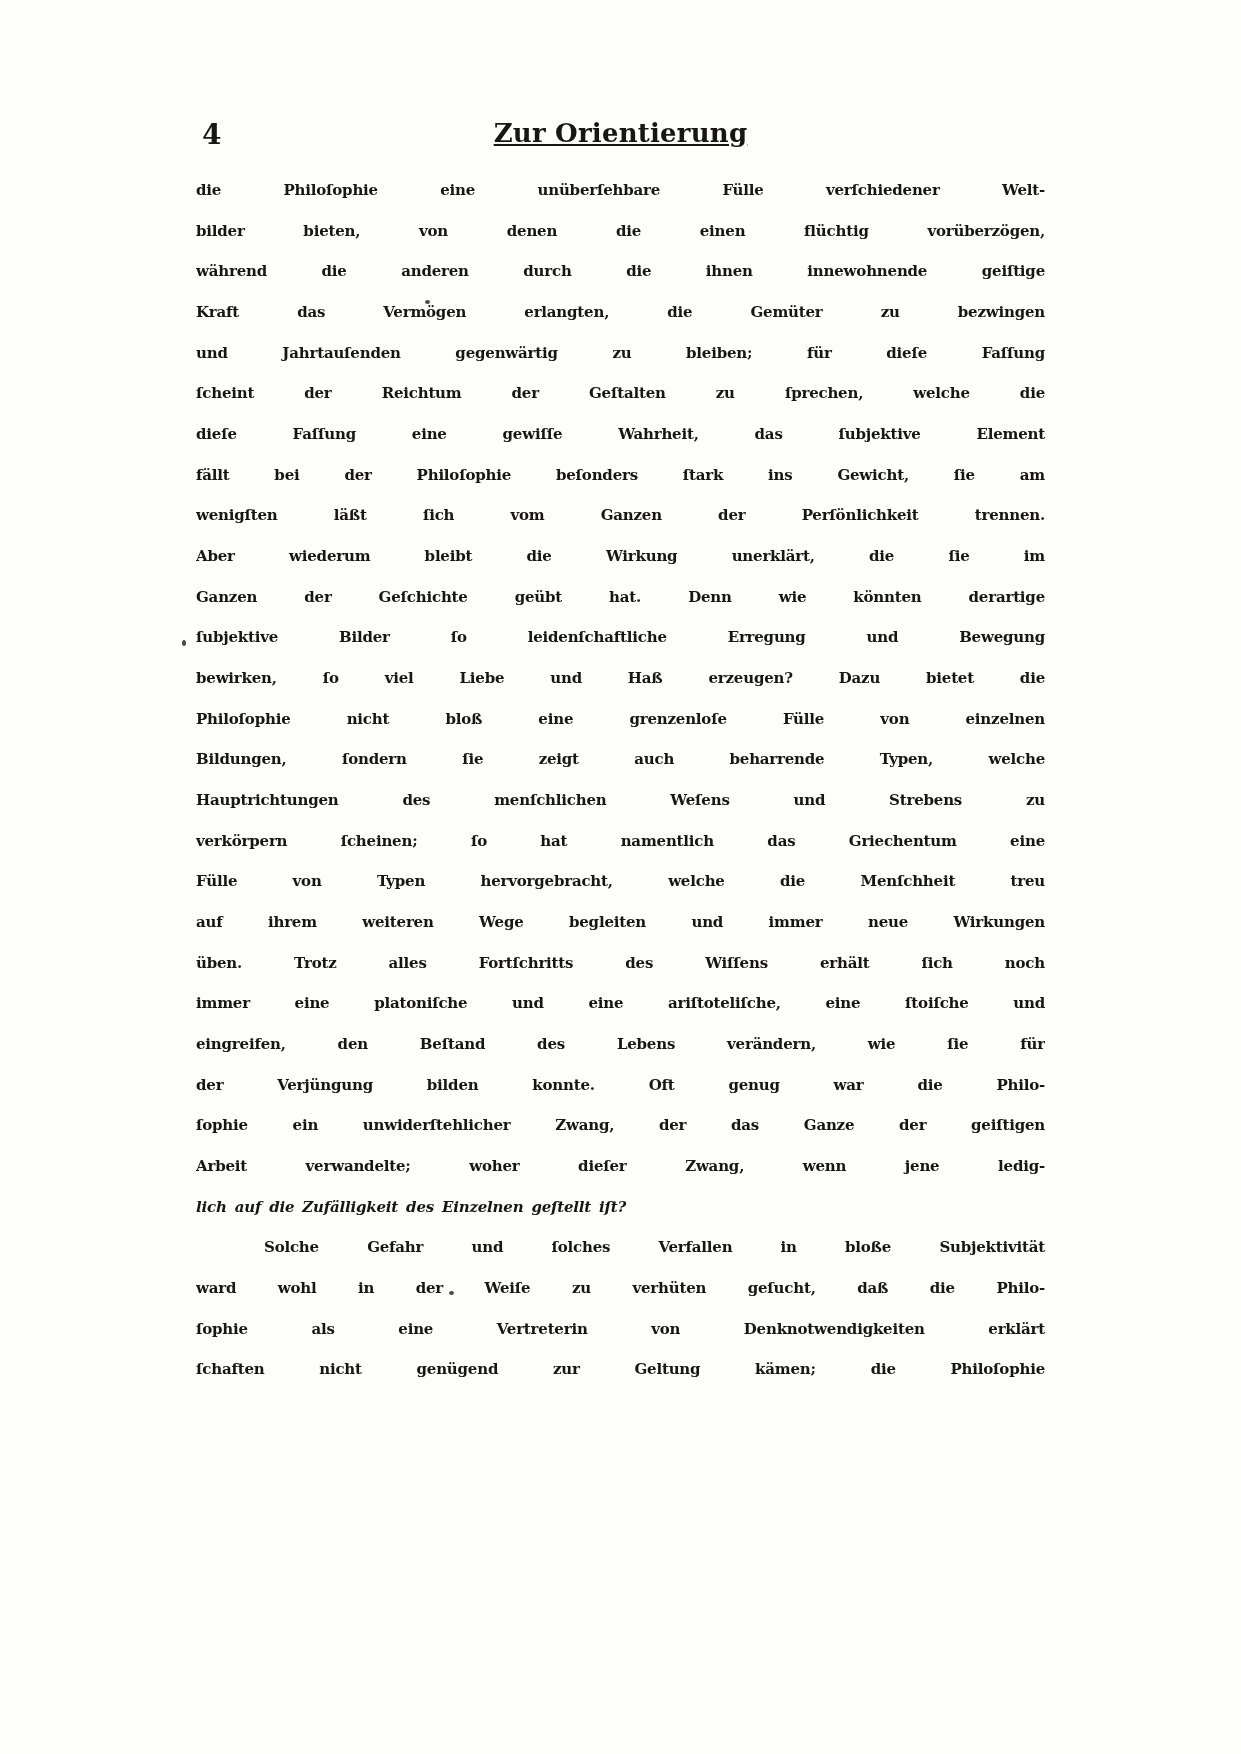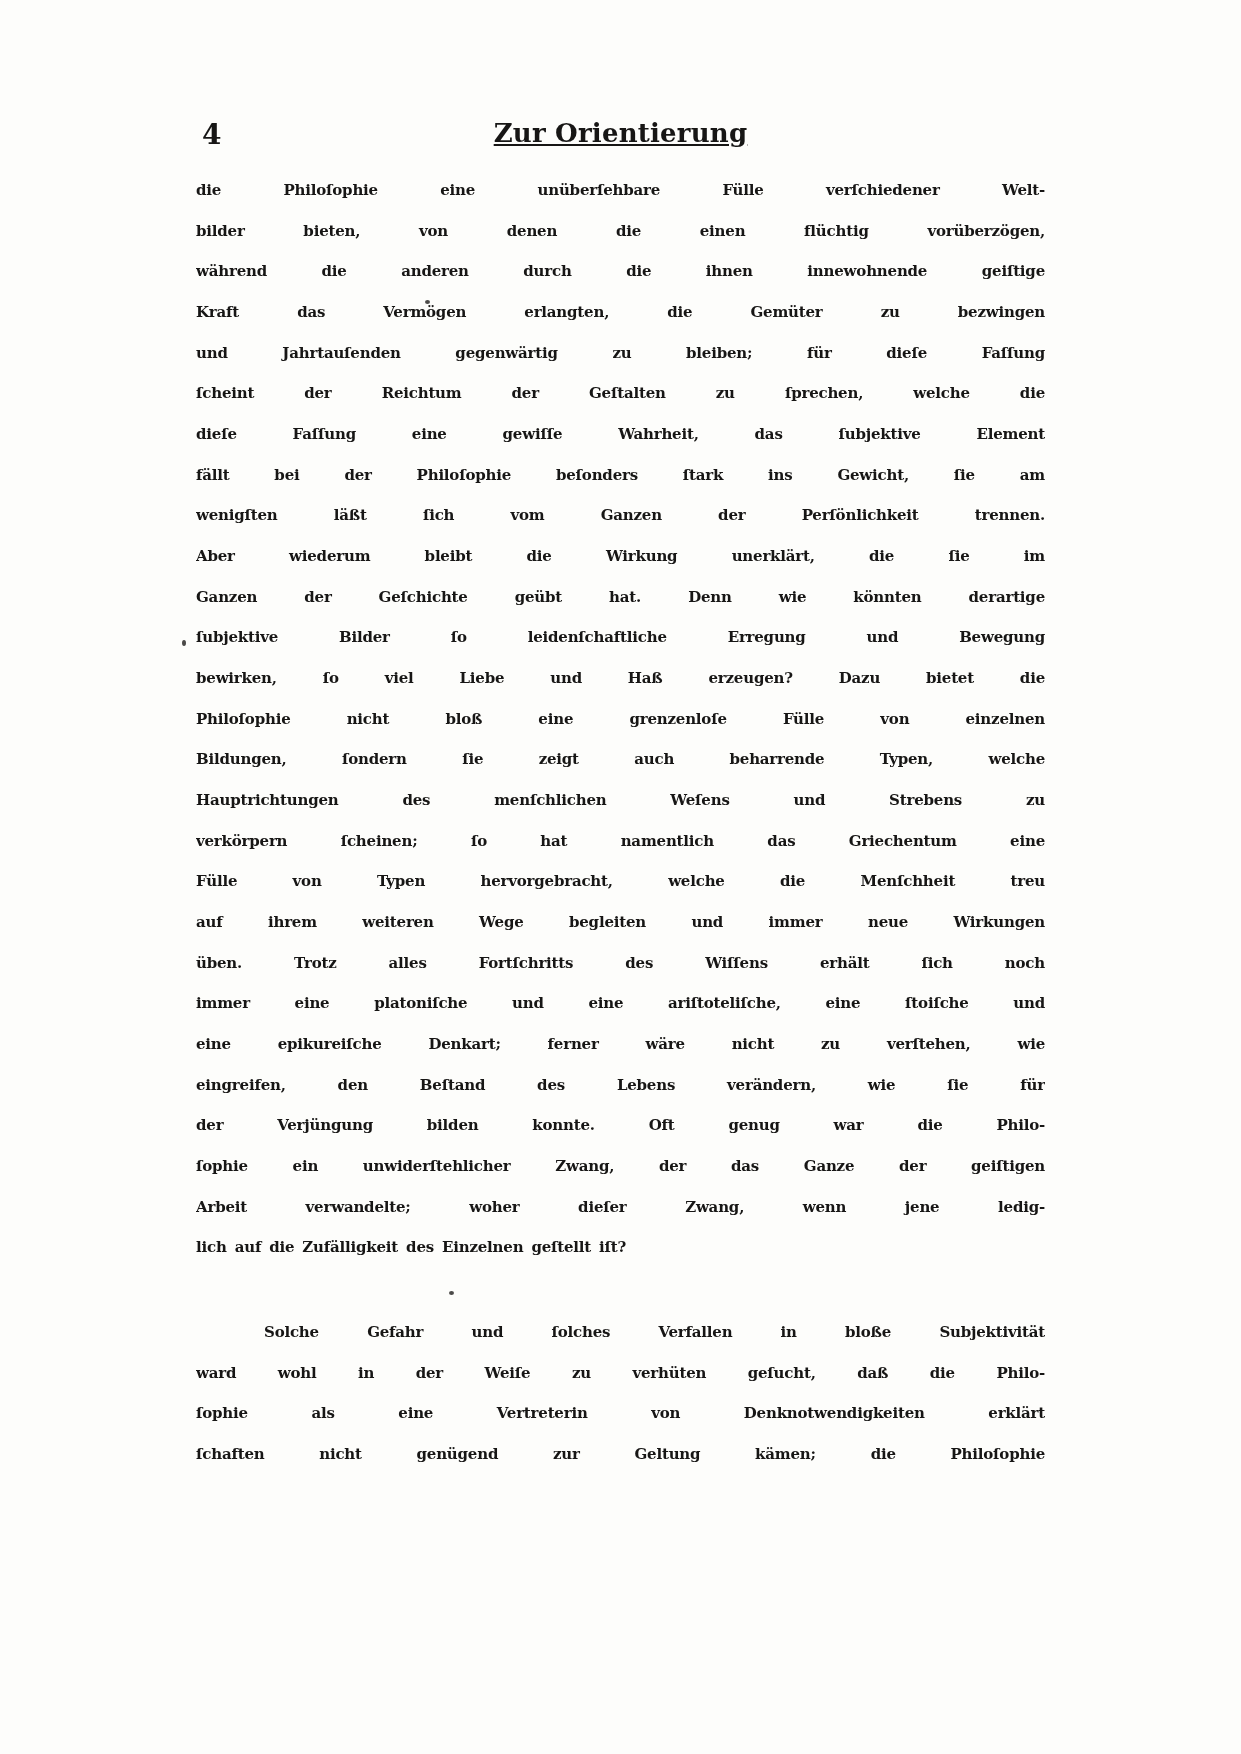--- a/index.html
+++ b/index.html
@@ -55,24 +55,24 @@
     height: 40.68px;
     line-height: 40.68px;
     white-space: normal;
     text-align: justify;
     -moz-text-align-last: justify;
     text-align-last: justify;
   }
   .para-end {
     -moz-text-align-last: left;
     text-align-last: left;
+    font-style: italic;
   }
   .para-start {
     text-indent: 68px;
-    margin-top: 44px;
   }
   .speck {
     position: absolute;
     background: #2b2a28;
     border-radius: 50%;
     opacity: 0.85;
   }
   .speck-1 { left: 425px; top: 300px; width: 5px; height: 4px; }
   .speck-2 { left: 182px; top: 640px; width: 4px; height: 6px; }
   .speck-3 { left: 449px; top: 1291px; width: 5px; height: 4px; }
@@ -102,21 +102,20 @@
       <div class="bodyline">ſubjektive Bilder ſo leidenſchaftliche Erregung und Bewegung</div>
       <div class="bodyline">bewirken, ſo viel Liebe und Haß erzeugen? Dazu bietet die</div>
       <div class="bodyline">Philoſophie nicht bloß eine grenzenloſe Fülle von einzelnen</div>
       <div class="bodyline">Bildungen, ſondern ſie zeigt auch beharrende Typen, welche</div>
       <div class="bodyline">Hauptrichtungen des menſchlichen Weſens und Strebens zu</div>
       <div class="bodyline">verkörpern ſcheinen; ſo hat namentlich das Griechentum eine</div>
       <div class="bodyline">Fülle von Typen hervorgebracht, welche die Menſchheit treu</div>
       <div class="bodyline">auf ihrem weiteren Wege begleiten und immer neue Wirkungen</div>
       <div class="bodyline">üben. Trotz alles Fortſchritts des Wiſſens erhält ſich noch</div>
       <div class="bodyline">immer eine platoniſche und eine ariſtoteliſche, eine ſtoiſche und</div>
-      <div class="bodyline">eine epikureiſche Denkart; ferner wäre nicht zu verſtehen, wie</div>
       <div class="bodyline">eingreifen, den Beſtand des Lebens verändern, wie ſie für</div>
       <div class="bodyline">der Verjüngung bilden konnte. Oft genug war die Philo-</div>
       <div class="bodyline">ſophie ein unwiderſtehlicher Zwang, der das Ganze der geiſtigen</div>
       <div class="bodyline">Arbeit verwandelte; woher dieſer Zwang, wenn jene ledig-</div>
       <div class="bodyline para-end">lich auf die Zufälligkeit des Einzelnen geſtellt iſt?</div>
       <div class="bodyline para-start">Solche Gefahr und ſolches Verfallen in bloße Subjektivität</div>
       <div class="bodyline">ward wohl in der Weiſe zu verhüten geſucht, daß die Philo-</div>
       <div class="bodyline">ſophie als eine Vertreterin von Denknotwendigkeiten erklärt</div>
       <div class="bodyline">ſchaften nicht genügend zur Geltung kämen; die Philoſophie</div>
     </div>

